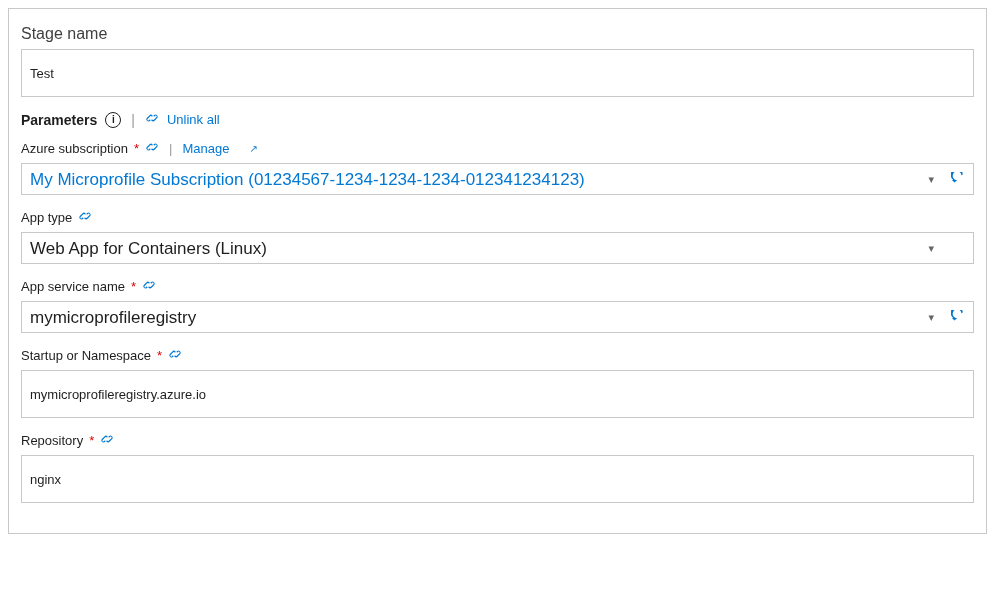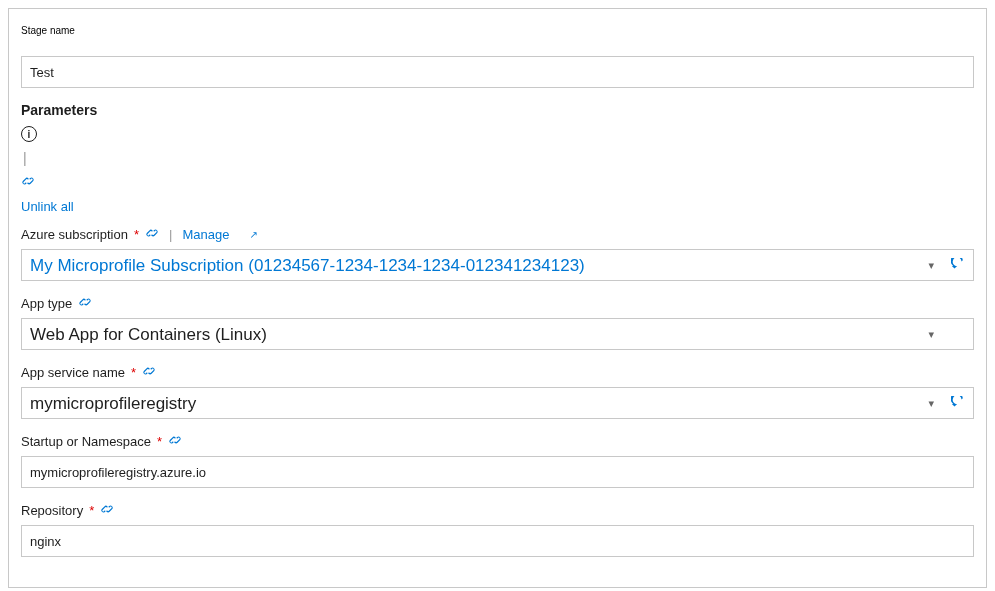--- a/index.html
+++ b/index.html
@@ -43,21 +43,21 @@
       display: inline-flex;
       align-items: center;
       gap: 20px;
     }
     .field-label .separator {
       color: #999;
       margin: 0 4px;
     }
     .text-input {
       width: 100%;
-      height: 32px;
+      height: 48px;
       border: 1px solid #c8c8c8;
       padding: 4px 8px;
       font-size: 13px;
       color: #1e1e1e;
       outline: none;
     }
     .select-wrapper {
       position: relative;
       display: flex;
       align-items: center;
@@ -94,23 +94,22 @@
       align-items: center;
       justify-content: center;
       color: #0078d4;
       font-size: 14px;
     }
     .section-header {
       font-size: 14px;
       font-weight: 600;
       margin-bottom: 12px;
       display: flex;
-      align-items: flex-start;
+      align-items: center;
       gap: 8px;
-      flex-direction: column;
     }
     .section-header .info-icon {
       width: 16px;
       height: 16px;
       border: 1px solid #1e1e1e;
       border-radius: 50%;
       display: inline-flex;
       align-items: center;
       justify-content: center;
       font-size: 10px;
@@ -126,23 +125,23 @@
       color: #0078d4;
       font-size: 13px;
       font-weight: normal;
       cursor: pointer;
       display: inline-flex;
       align-items: center;
       gap: 4px;
       text-decoration: none;
     }
     .stage-name-label {
-      font-size: 10px;
-      color: #000000;
-      margin-bottom: 20px;
+      font-size: 16px;
+      color: #404040;
+      margin-bottom: 6px;
     }
     .chain-icon {
       display: inline-block;
       color: #0078d4;
       font-size: 12px;
       cursor: pointer;
     }
     
     .subscription-select {
       color: #0078d4;

